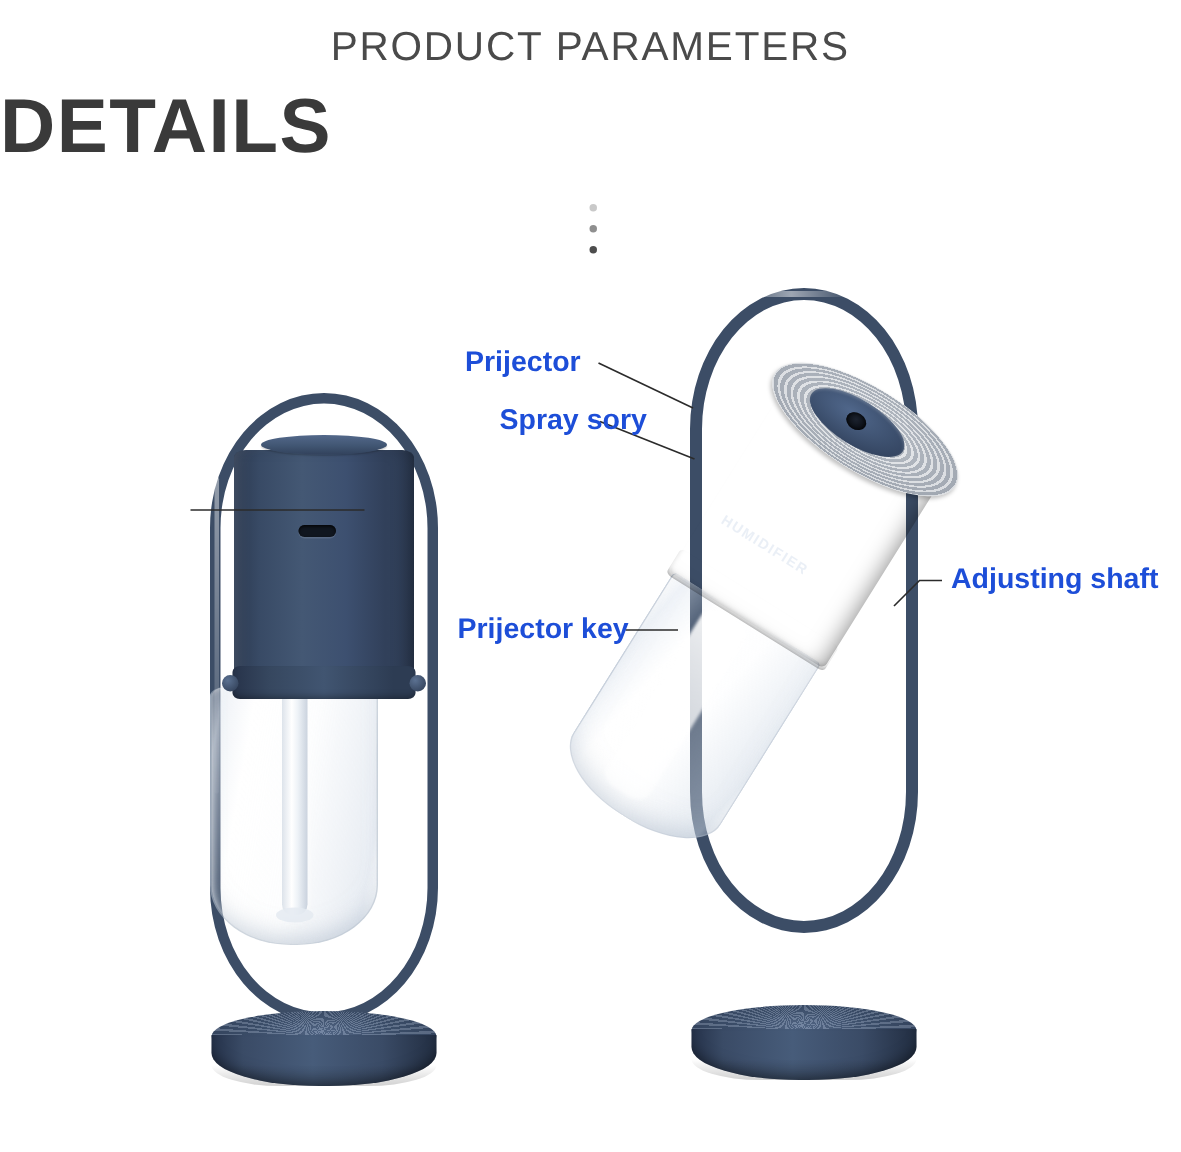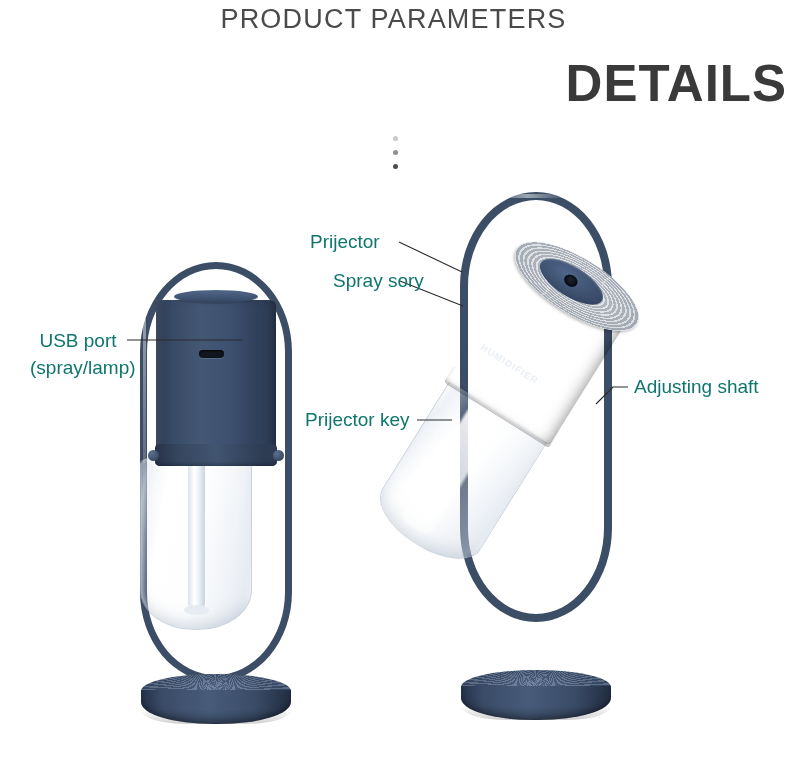--- a/index.html
+++ b/index.html
@@ -15,36 +15,36 @@
   #page {
     position: relative;
     width: 787px;
     height: 768px;
     background: #ffffff;
   }
 
   
   .hdr-sub {
     position: absolute;
-    top: 4px;
+    top: 16px;
     left: 0;
     width: 787px;
     text-align: center;
     font-size: 27px;
     letter-spacing: 1.2px;
     color: #4a4a4a;
     font-weight: 400;
   }
 
   .hdr-title {
     position: absolute;
     top: 54px;
     left: 0;
     width: 787px;
-    text-align: right;
+    text-align: left;
     font-size: 51px;
     letter-spacing: 1px;
     color: #3a3a3a;
     font-weight: 700;
   }
 
   .dots {
     position: absolute;
     top: 136px;
     left: 393px;
@@ -57,23 +57,23 @@
     margin-bottom: 9px;
   }
   .dot.d1 { background: #c9c9c9; }
   .dot.d2 { background: #8f8f8f; }
   .dot.d3 { background: #4d4d4d; }
 
   
   .label {
     position: absolute;
     font-size: 19px;
-    color: #0f766e;
+    color: #1d4ed8;
     white-space: nowrap;
-    font-weight: 400;
+    font-weight: 700;
   }
   .label.two-line { line-height: 27px; }
 
   svg.leader-svg {
     position: absolute;
     overflow: visible;
   }
   svg.leader-svg line, svg.leader-svg polyline {
     stroke: #2b2b2b;
     stroke-width: 1.1;
@@ -464,24 +464,20 @@
 
     <line x1="399" y1="242" x2="462" y2="272"></line>
 
     <line x1="400" y1="281" x2="463" y2="306"></line>
 
     <line x1="417" y1="420" x2="452" y2="420"></line>
 
     <polyline points="596,404 613,387 628,387"></polyline>
   </svg>
 
-  <div class="label two-line" style="left:30px; top:327px; text-align:center; width:96px;">
-    <div>USB port</div>
-    <div>(spray/lamp)</div>
-  </div>
 
   <div class="label" style="left:310px; top:231px;">Prijector</div>
 
   <div class="label" style="left:296px; top:270px;margin-left:37px;">Spray sory</div>
 
   <div class="label" style="left:305px; top:409px;">Prijector key</div>
 
   <div class="label" style="left:634px; top:376px;">Adjusting shaft</div>
 
 </div>

